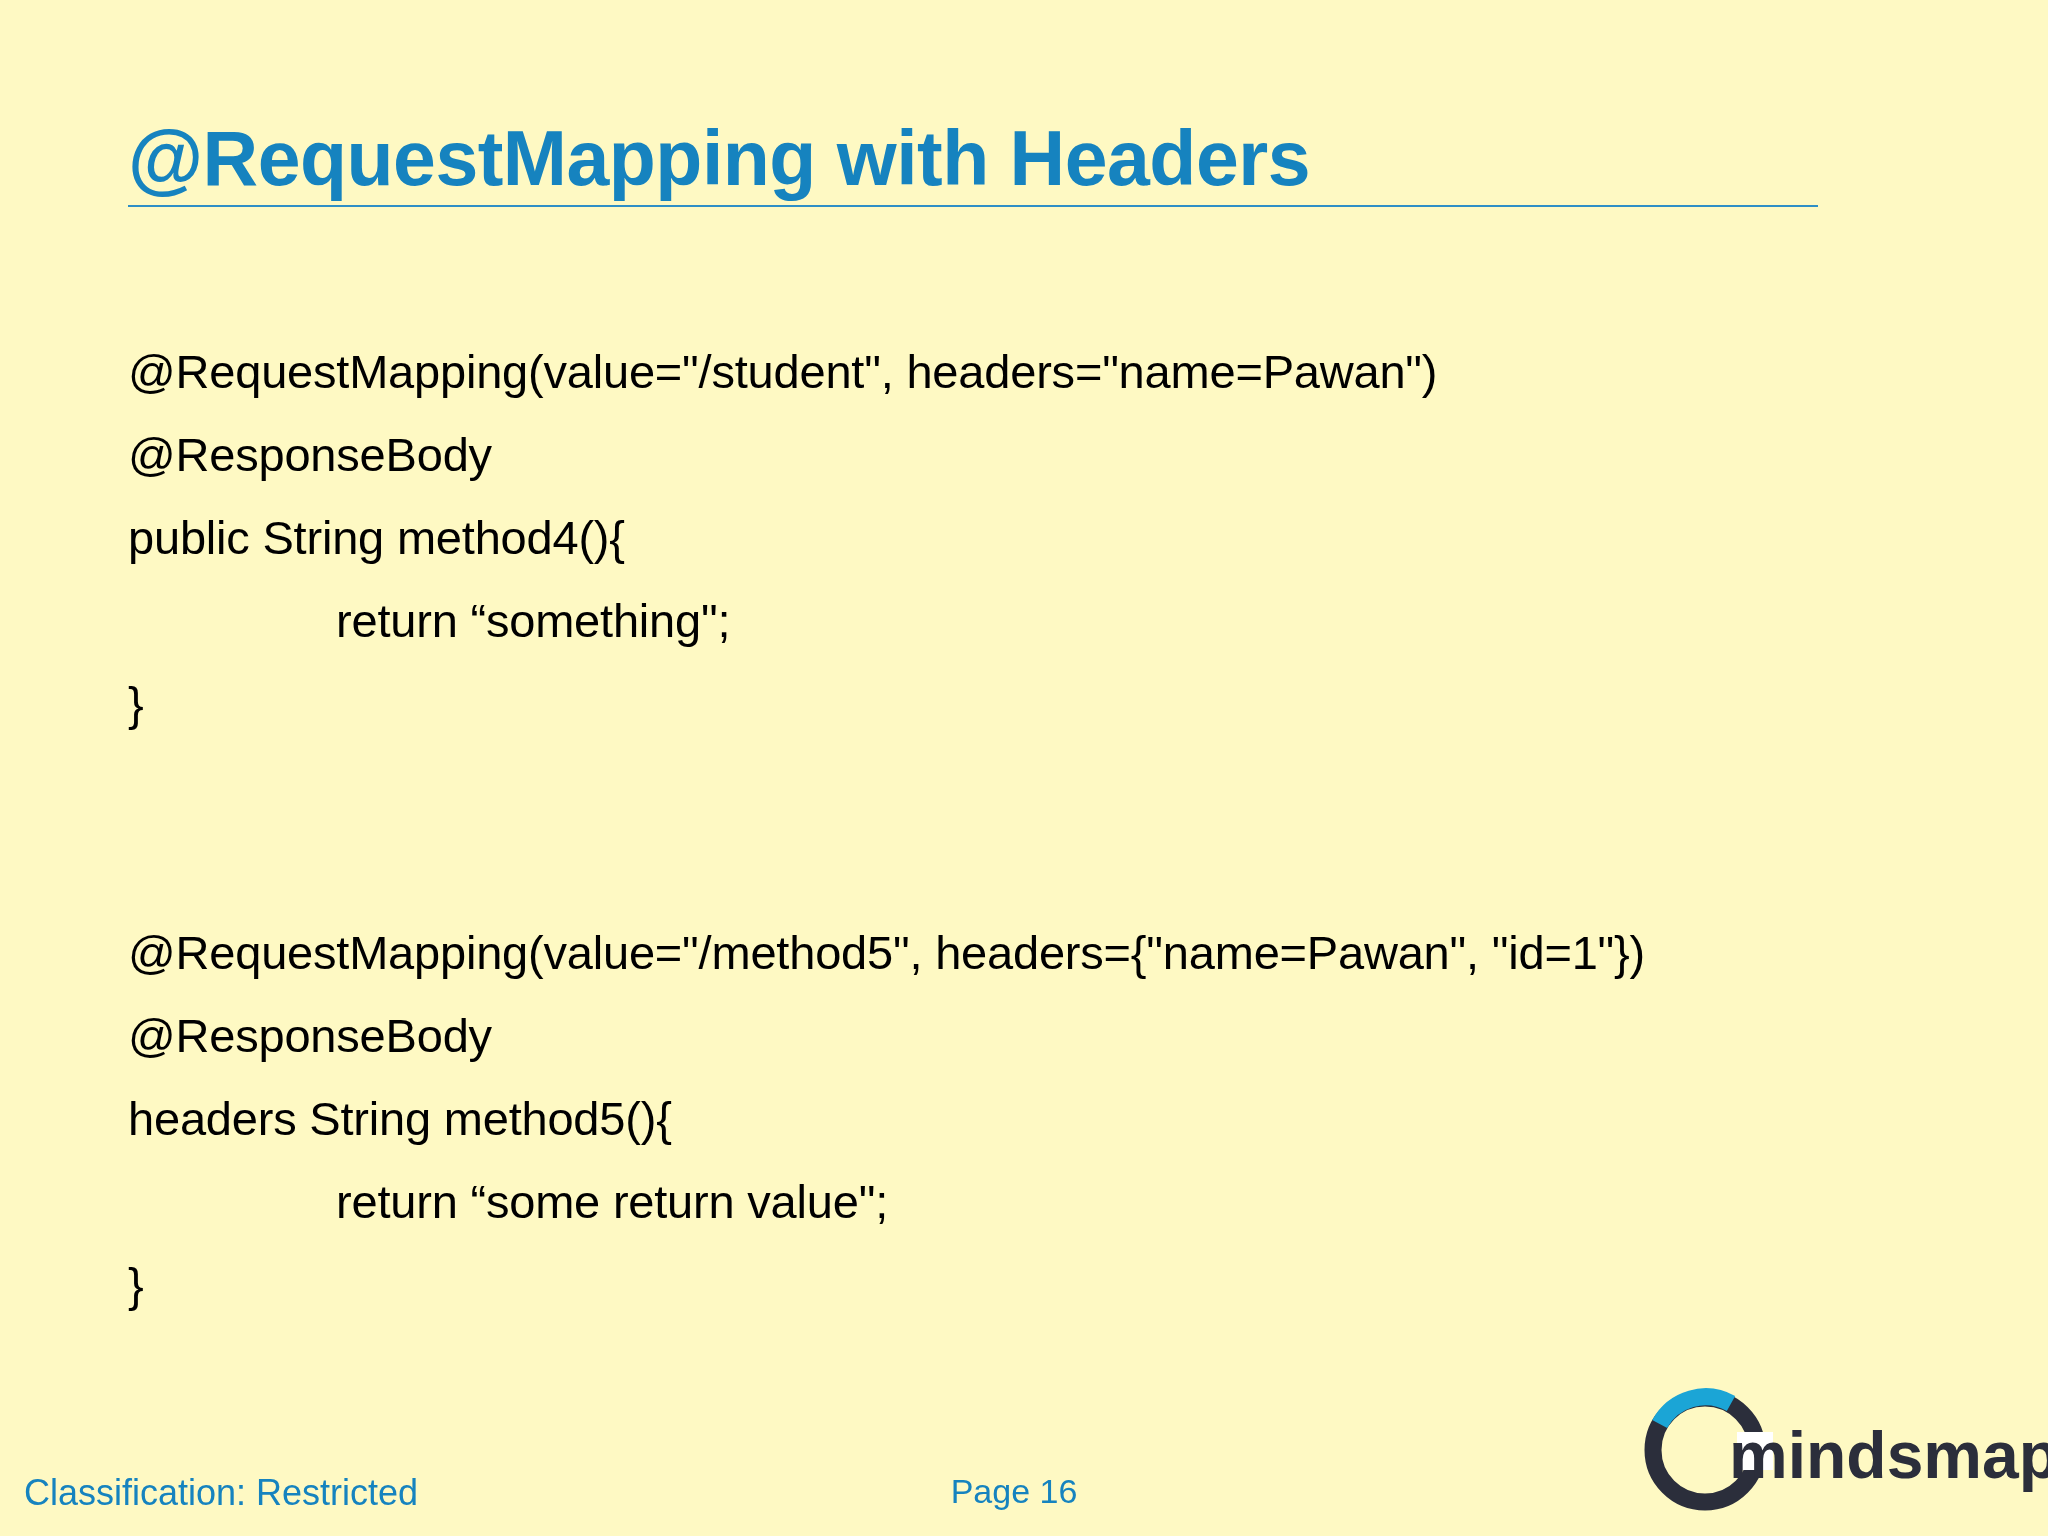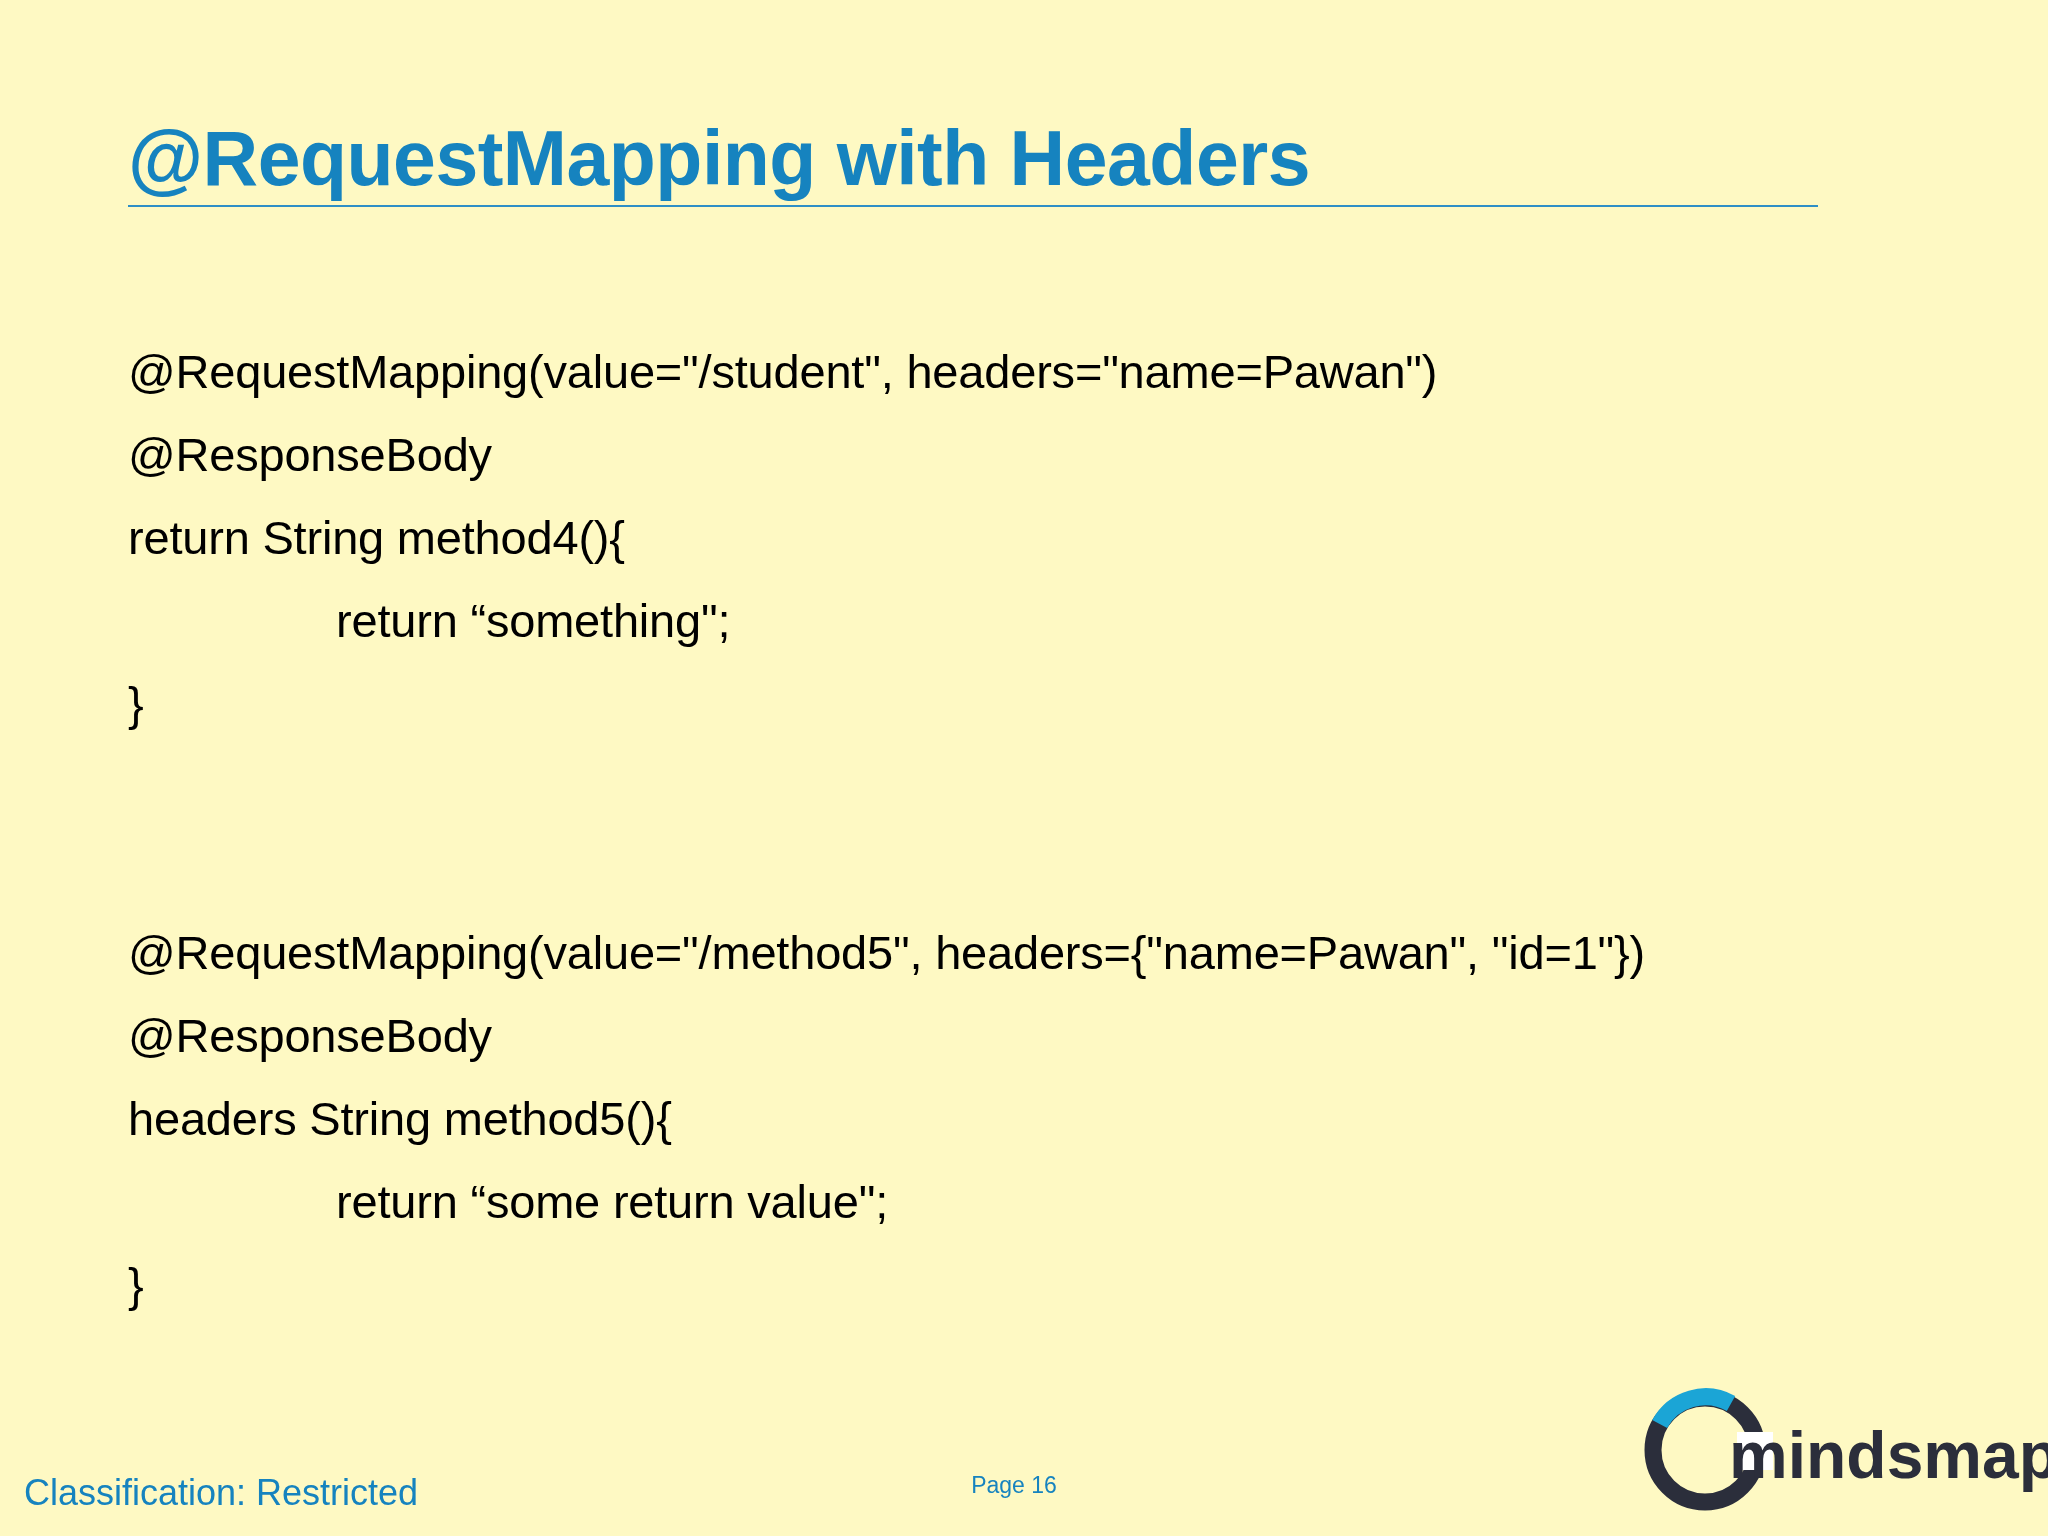--- a/index.html
+++ b/index.html
@@ -71,21 +71,21 @@
     font-size: 36px;
     color: #1683BF;
     white-space: nowrap;
   }
   .footer-page {
     position: absolute;
     left: 0;
     top: 1472px;
     width: 2048px;
     text-align: center;
-    font-size: 23px;
+    font-size: 34px;
     color: #1683BF;
   }
   .footer-page span { display: inline-block; margin-left: -20px; }
 
   
   .logo {
     position: absolute;
     right: 0px;
     bottom: 8px;
     width: 440px;
@@ -101,21 +101,21 @@
   <div class="title-block">
     <div class="slide-title">@RequestMapping with Headers</div>
     <div class="title-rule"></div>
   </div>
 
   <div class="code-area">
 
     <div>
       <div class="code-line">@RequestMapping(value="/student", headers="name=Pawan")</div>
       <div class="code-line">@ResponseBody</div>
-      <div class="code-line">return String method4(){</div>
+      <div class="code-line">public String method4(){</div>
       <div class="code-line indent">return “something";</div>
       <div class="code-line">}</div>
     </div>
 
     <div class="block-gap"></div>
 
     <div>
       <div class="code-line">@RequestMapping(value="/method5", headers={"name=Pawan", "id=1"})</div>
       <div class="code-line">@ResponseBody</div>
       <div class="code-line">headers String method5(){</div>

